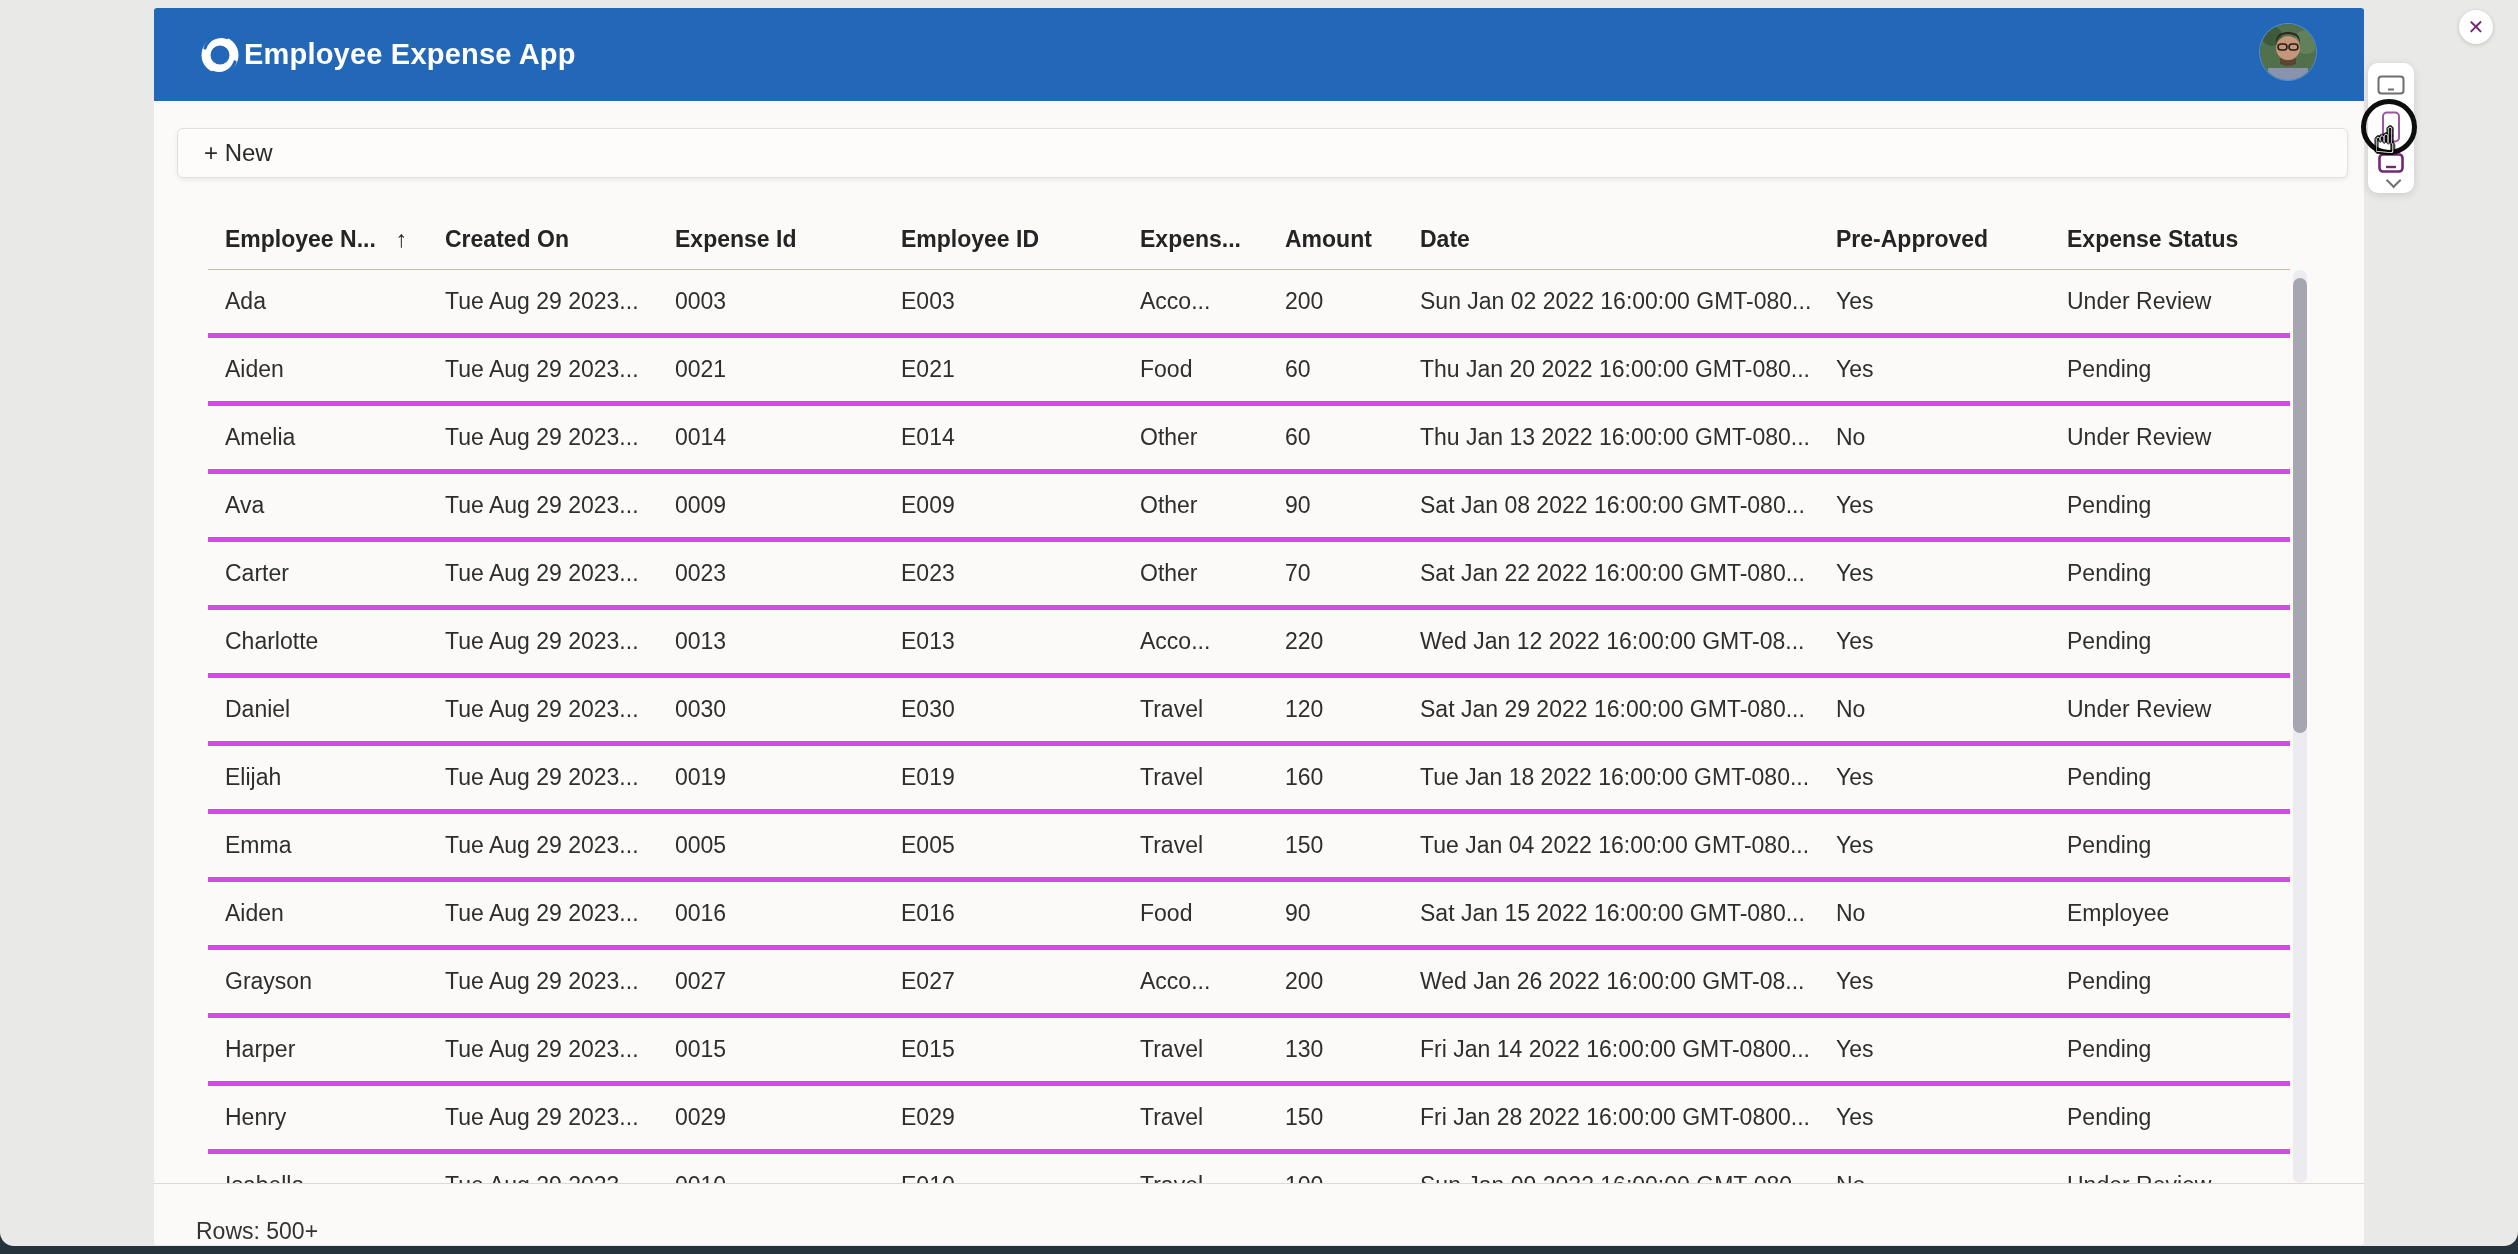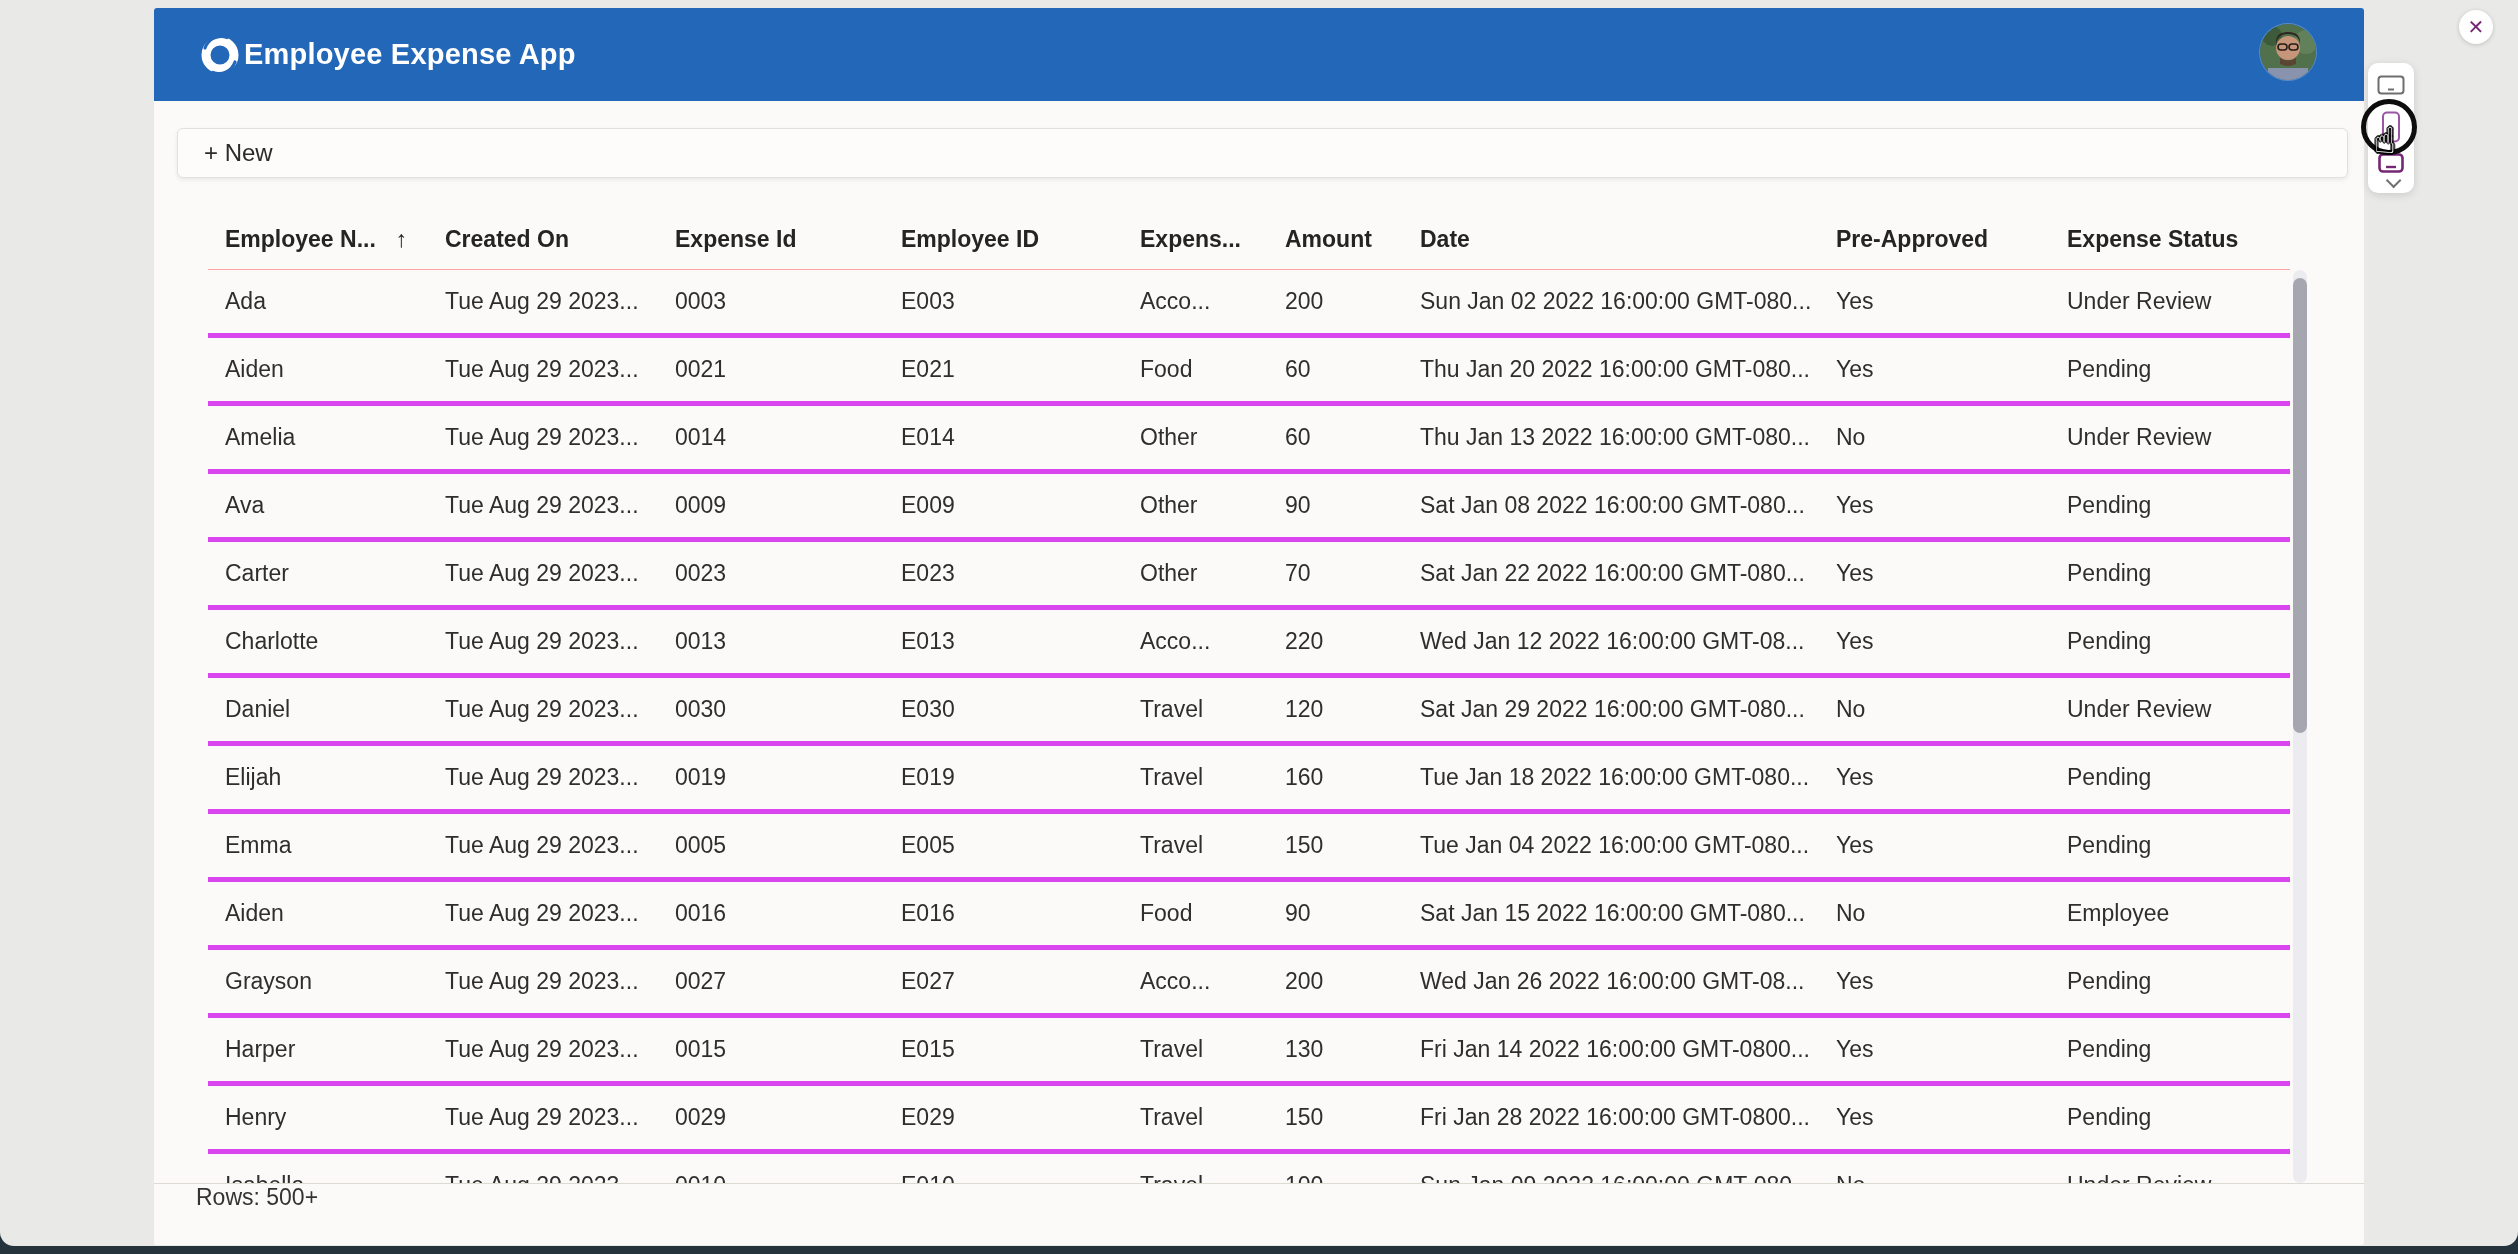--- a/index.html
+++ b/index.html
@@ -42,21 +42,21 @@
   .grid-row > :nth-child(7) { padding-left:44px; }
 
   
   .scroll-track { position:absolute; left:2139px; top:262px; width:14px; height:913px;
                   background:#ececf0; border-radius:7px; }
   .scroll-thumb { position:absolute; left:0; top:8px; width:14px; height:455px;
                   background:#a6a6b0; border-radius:7px; cursor:grab; }
 
   .canvas-footer { position:absolute; left:0; bottom:0; width:100%; height:62px;
                    background:#fbfaf8; border-top:1px solid #dcdad2;
-                   display:flex; align-items:flex-start; padding-left:42px;
+                   display:flex; align-items:flex-end; padding-left:42px;
                    font-size:23px; color:#333333; }
 
   
   .close-btn { position:absolute; left:2459px; top:10px; width:34px; height:34px;
                background:#ffffff; border-radius:50%; box-shadow:0 1px 4px rgba(0,0,0,.18);
                display:flex; align-items:center; justify-content:center;
                color:#742774; font-size:20px; font-weight:700; cursor:pointer; }
 
   .device-panel { position:absolute; left:2368px; top:63px; width:46px; height:130px;
                   background:#ffffff; border-radius:10px; box-shadow:0 2px 8px rgba(0,0,0,.13); }

